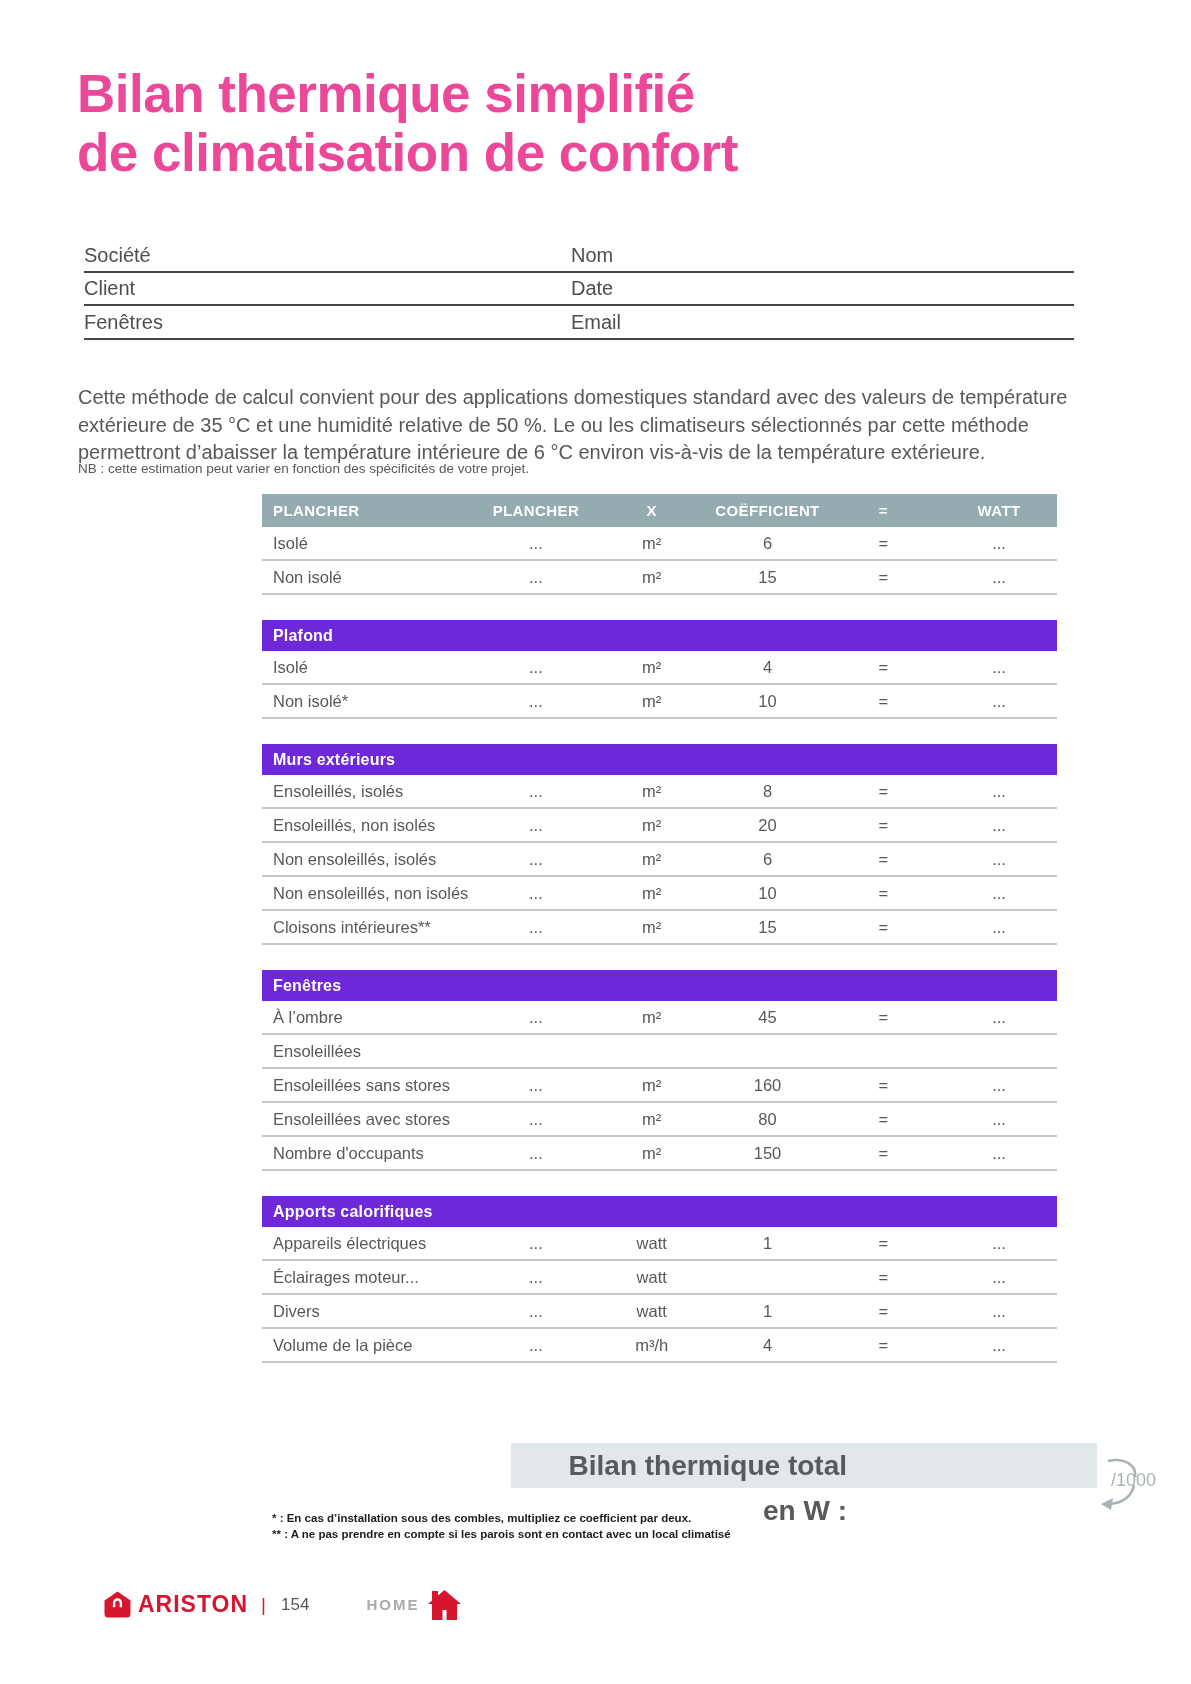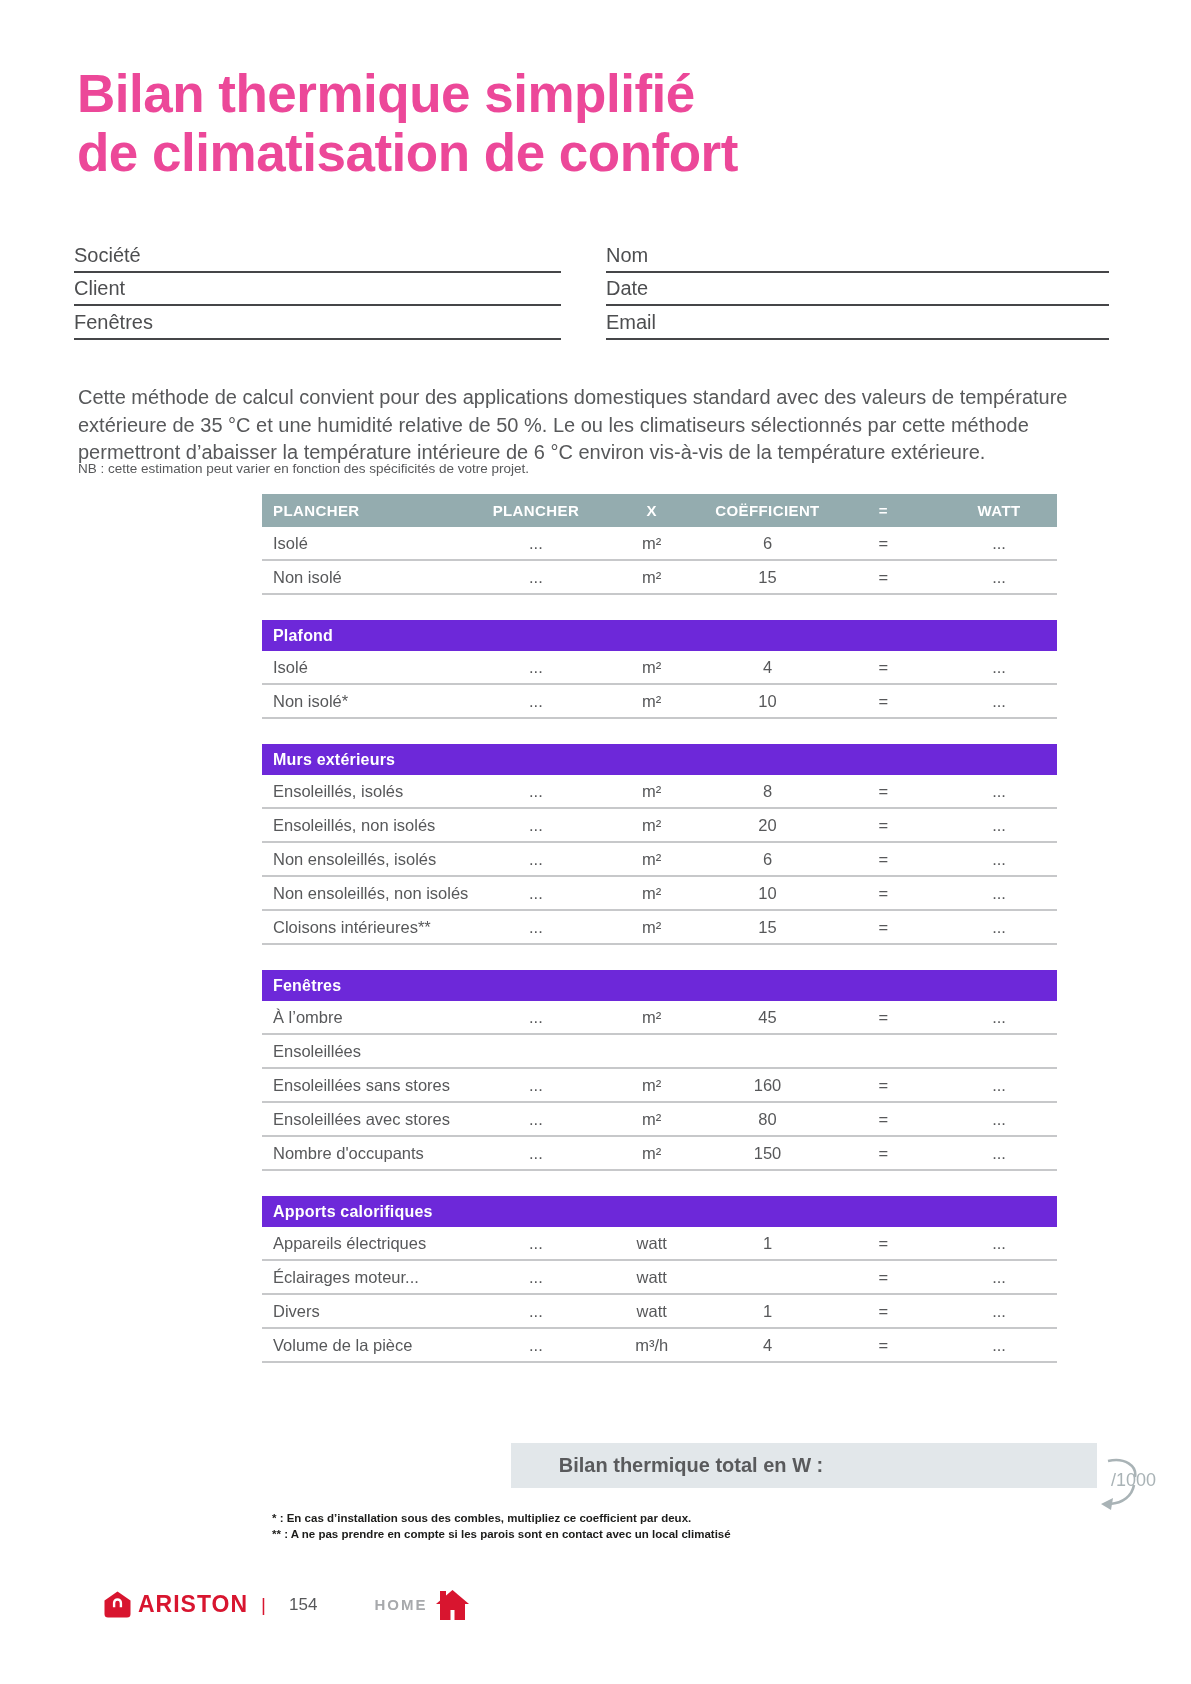--- a/index.html
+++ b/index.html
@@ -5,22 +5,22 @@
   html,body{margin:0;padding:0;background:#ffffff;}
   .page{
     position:relative;width:1191px;height:1684px;background:#ffffff;overflow:hidden;
     font-family:"Liberation Sans", sans-serif;color:#57585a;
   }
   
   .title{position:absolute;left:77px;top:64px;color:#ec4899;font-size:53px;line-height:59px;letter-spacing:-0.5px;}
   .title .l1{font-weight:700;}
   .title .l2{font-weight:700;}
   
-  .contact{position:absolute;left:74px;top:239px;width:1035px;display:grid;
-    grid-template-columns:487px 503px;column-gap:45px;grid-auto-rows:33.5px;}
+  .contact{position:absolute;left:84px;top:239px;width:1035px;display:grid;
+    grid-template-columns:487px 503px;grid-auto-rows:33.5px;}
   .field{position:relative;border-bottom:2px solid #454648;}
   .field-label{position:absolute;left:0;bottom:4px;font-size:20px;color:#4d4e50;}
   
   .intro{position:absolute;left:78px;top:364px;width:992px;font-size:20px;line-height:27.5px;color:#57585a;}
   .nb{position:absolute;left:78px;top:447px;font-size:13.5px;color:#57585a;}
   
   .table{position:absolute;left:262px;top:494px;width:795px;font-size:16.5px;color:#57585a;}
   .thead{display:grid;grid-template-columns:216px repeat(5,1fr);align-items:center;height:33px;
     background:#94acaf;color:#ffffff;font-weight:700;font-size:15px;letter-spacing:0.4px;}
   .thead .first{padding-left:11px;text-align:left;}
@@ -28,32 +28,32 @@
   .band{display:flex;align-items:center;height:31px;margin-top:25px;background:#6d28d9;
     color:#ffffff;font-weight:700;font-size:16px;padding-left:11px;letter-spacing:0.2px;}
   .trow{display:grid;grid-template-columns:216px repeat(5,1fr);align-items:center;height:32px;
     border-bottom:2px solid #c7c8ca;}
   .trow .label{padding-left:11px;text-align:left;}
   .trow .c{text-align:center;}
   
   .box{position:absolute;background:#e2e7ea;}
   .box-w{left:511px;top:1443px;width:586px;height:45px;}
   .box-kw{left:707px;top:1499px;width:390px;height:45px;}
-  .box .box-label{display:block;line-height:45px;text-align:center;padding-right:250px;
-    font-weight:700;font-size:20px;color:#595a5c;padding-left:24px;}
+  .box .box-label{display:block;line-height:45px;text-align:right;padding-right:250px;
+    font-weight:700;font-size:28px;color:#595a5c;padding-left:24px;}
   .div1000{position:absolute;left:1098px;top:1458px;width:100px;height:54px;}
   .div1000 .k1000{position:absolute;left:13px;top:12px;font-size:18px;color:#a9b3b6;}
   
   .notes{position:absolute;left:272px;top:1510px;font-size:11.5px;font-weight:700;
     color:#1c1c1a;line-height:16px;}
   
   .footer{position:absolute;left:104px;top:1589px;height:31px;display:flex;align-items:center;}
   .brand{margin-left:7px;color:#d8152f;font-weight:700;font-size:23px;letter-spacing:1px;}
   .sep{margin-left:13px;color:#d8152f;font-size:19px;font-weight:400;}
-  .pageno{margin-left:23px;color:#57585a;font-size:17px;}
+  .pageno{margin-left:15px;color:#57585a;font-size:17px;}
   .home{margin-left:57px;color:#a7a9ac;font-weight:700;font-size:15px;letter-spacing:2px;}
   .home-ic{margin-left:9px;display:flex;align-items:center;}
 </style>
 </head>
 <body>
 
 <div class="page">
 
   <div class="title">
     <div class="l1">Bilan thermique simplifié</div>

